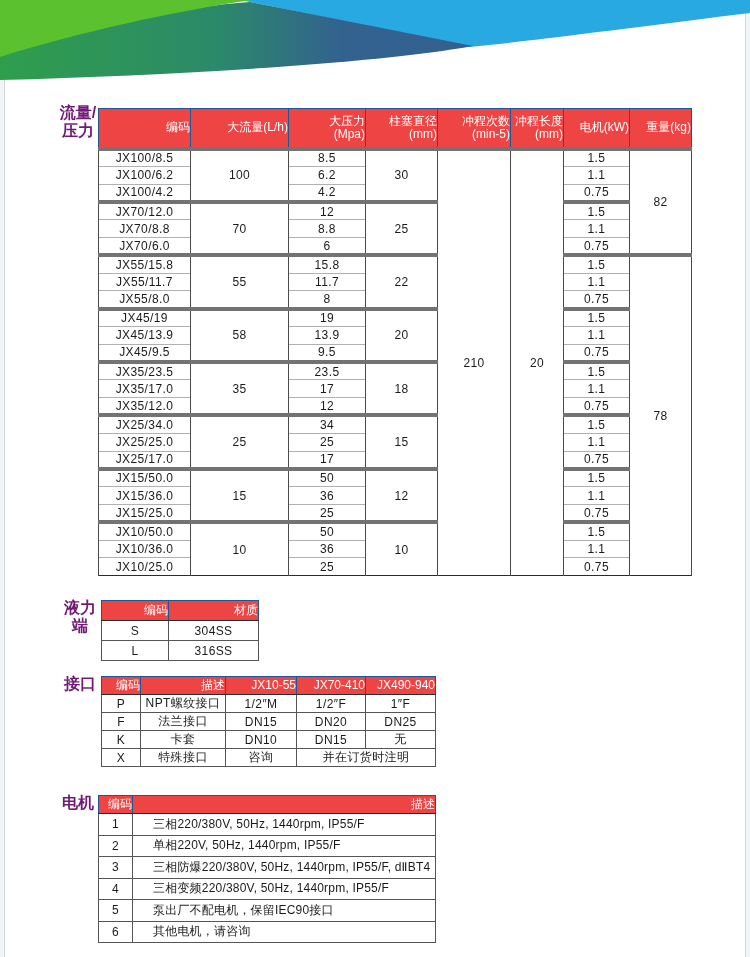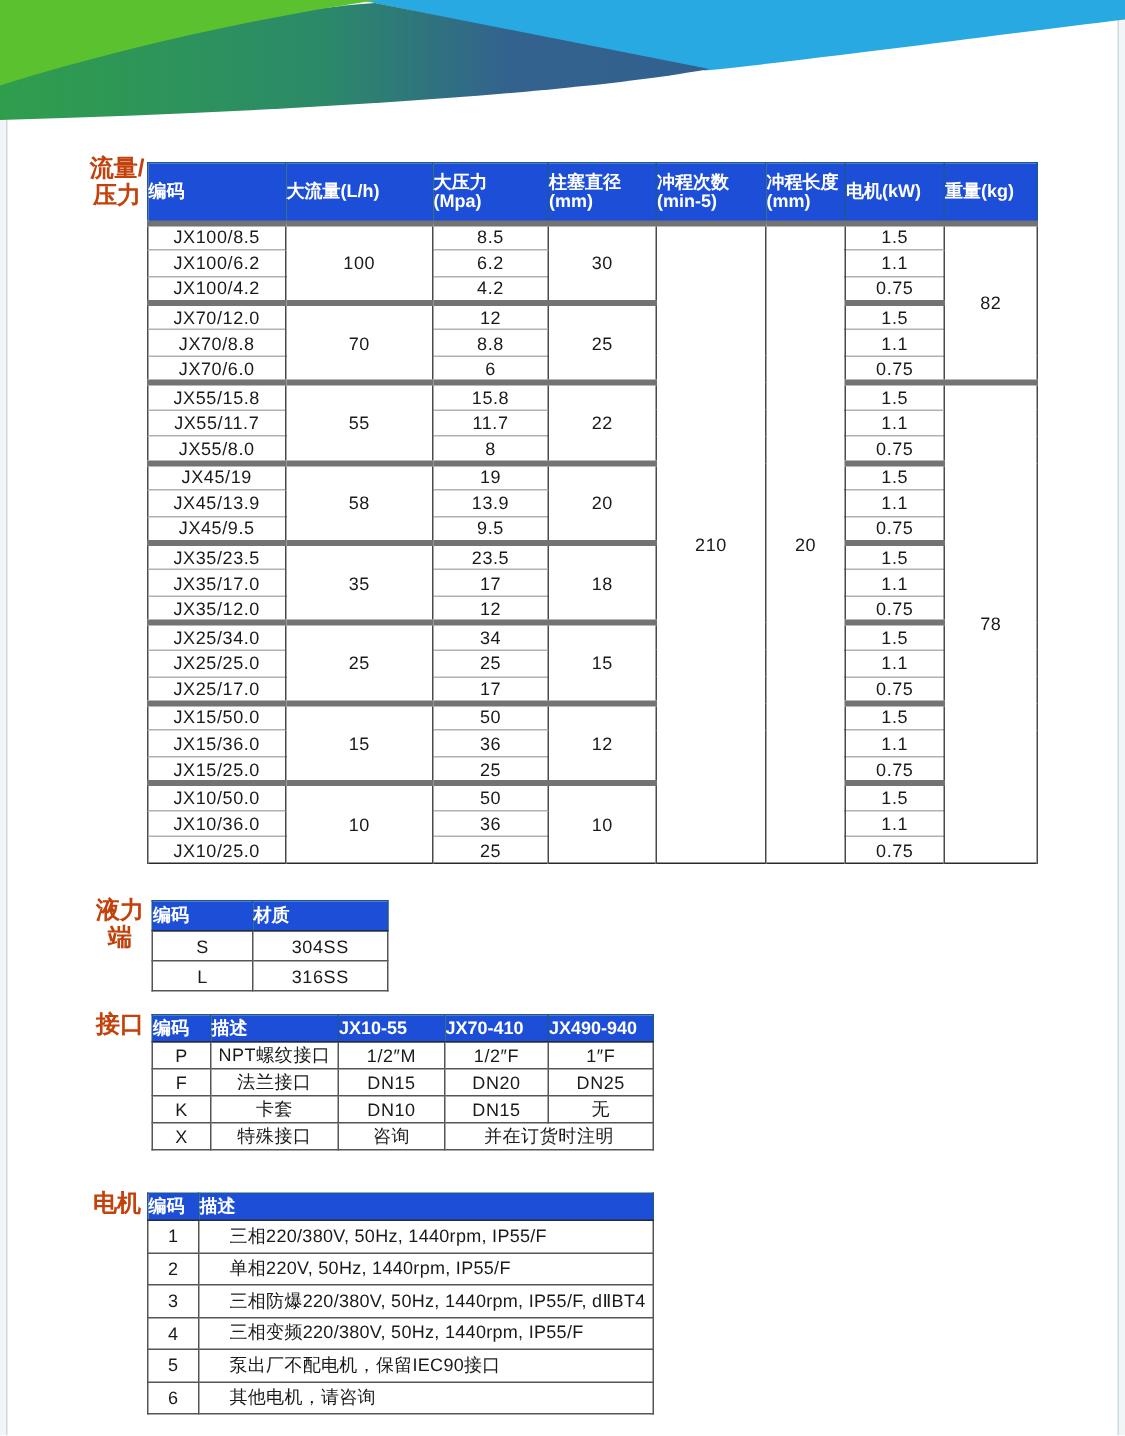--- a/index.html
+++ b/index.html
@@ -5,27 +5,27 @@
   html,body{margin:0;padding:0;}
   body{
     width:750px;height:957px;position:relative;background:#ffffff;
     font-family:"Liberation Sans", sans-serif;color:#1a1a1a;overflow:hidden;
   }
   .edge{position:absolute;top:0;height:957px;width:4px;background:#f2f5f8;}
   .edge.l{left:0;border-right:1px solid #cfd9e2;}
   .edge.r{right:0;border-left:1px solid #cfd9e2;}
   .deco{position:absolute;left:0;top:0;}
   .side-label{
-    position:absolute;color:#c2410c;font-weight:bold;font-size:16px;
+    position:absolute;color:#701a75;font-weight:bold;font-size:16px;
     line-height:18px;text-align:center;white-space:pre-line;width:40px;
   }
   table{border-collapse:collapse;table-layout:fixed;background:#fff;}
   th{
-    background:#1d4ed8;color:#ffffff;font-size:12px;font-weight:bold;
-    white-space:pre-line;line-height:13px;text-align:left;
+    background:#ef4444;color:#ffffff;font-size:12px;font-weight:normal;
+    white-space:pre-line;line-height:13px;text-align:right;
     border:1px solid #1c5796;border-bottom:1px solid #2b2b2b;padding:0;
   }
   td{
     font-size:12px;text-align:center;vertical-align:middle;padding:0;
     letter-spacing:0.4px;
   }
   
   .t1{position:absolute;left:98px;top:108px;width:593px;height:467px;border:1px solid #2b2b2b;}
   .t1 thead tr{height:40px;}
   .t1 tbody tr{height:17.8px;}

